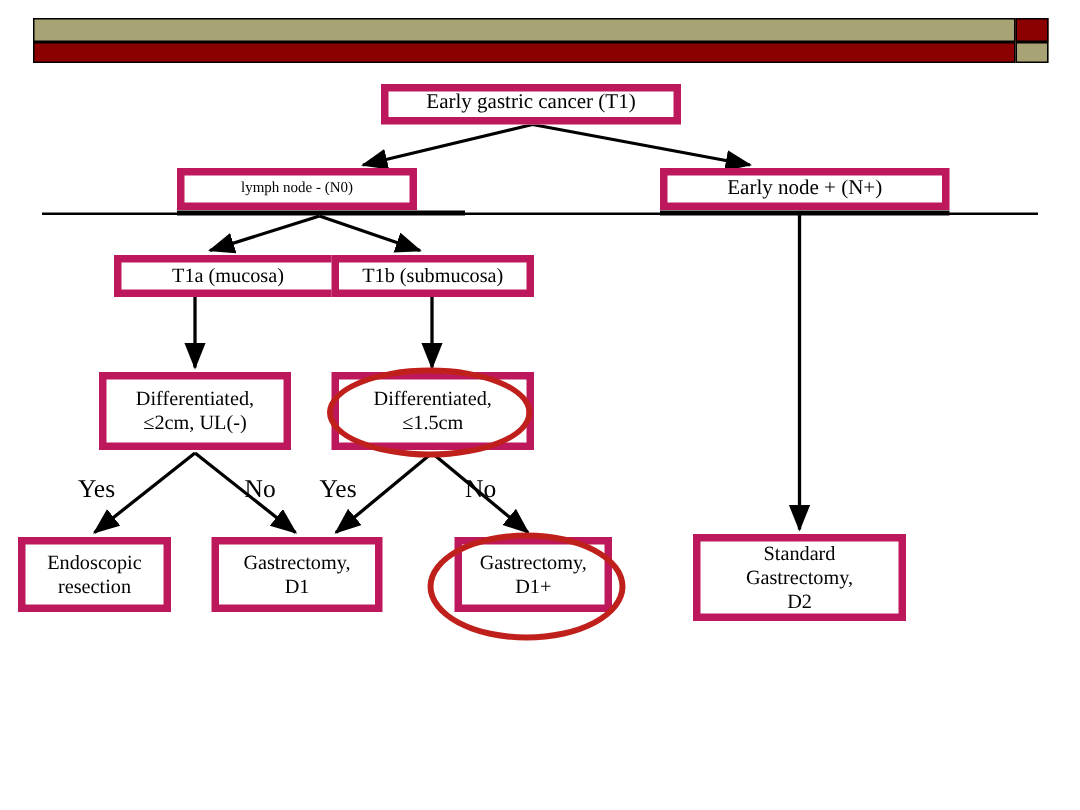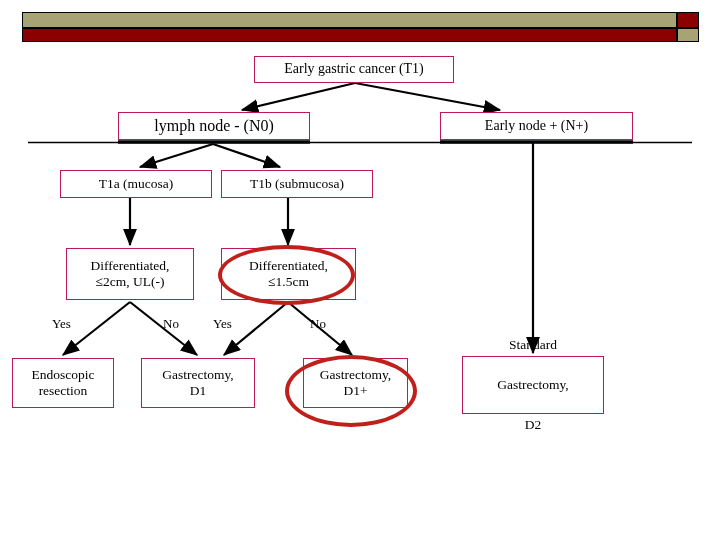--- a/index.html
+++ b/index.html
@@ -60,49 +60,49 @@
     position: absolute;
     left: 0; top: 0;
     width: 720px; height: 540px;
     pointer-events: none;
   }
 
   
   .node {
     position: absolute;
     box-sizing: border-box;
-    border: 1px solid #be185d;
+    border: 5px solid #be185d;
     background: #ffffff;
     display: flex;
     flex-direction: column;
     align-items: center;
     justify-content: center;
     text-align: center;
     line-height: 1.18;
     font-size: 13.5px;
     z-index: 3;
   }
   .node .ln { display: block; white-space: nowrap; }
 
   #node-title       { left: 254px; top: 56px;  width: 200px; height: 27px; font-size: 14px; }
-  #node-n0          { left: 118px; top: 112px; width: 192px; height: 28px; font-size: 16px; }
+  #node-n0          { left: 118px; top: 112px; width: 160px; height: 28px; font-size: 10px; }
   #node-nplus       { left: 440px; top: 112px; width: 193px; height: 28px; font-size: 14px; }
-  #node-t1a         { left: 60px;  top: 170px; width: 152px; height: 28px; }
-  #node-t1b         { left: 221px; top: 170px; width: 152px; height: 28px; }
+  #node-t1a         { left: 76px;  top: 170px; width: 152px; height: 28px; }
+  #node-t1b         { left: 221px; top: 170px; width: 135px; height: 28px; }
   #node-diff-2cm    { left: 66px;  top: 248px; width: 128px; height: 52px; }
   #node-diff-15cm   { left: 221px; top: 248px; width: 135px; height: 52px; }
   #node-endoscopic  { left: 12px;  top: 358px; width: 102px; height: 50px; text-align: center; }
   #node-gast-d1     { left: 141px; top: 358px; width: 114px; height: 50px; }
   #node-gast-d1plus { left: 303px; top: 358px; width: 105px; height: 50px; }
-  #node-std-gast-d2 { left: 462px; top: 356px; width: 142px; height: 58px; gap: 24px; }
+  #node-std-gast-d2 { left: 462px; top: 356px; width: 142px; height: 58px; }
 
   
   .branch-label {
     position: absolute;
-    font-size: 13px;
+    font-size: 17px;
     white-space: nowrap;
     z-index: 3;
   }
   #label-yes-left  { left: 52px;  top: 316px; }
   #label-no-left   { left: 163px; top: 316px; }
   #label-yes-right { left: 213px; top: 316px; }
   #label-no-right  { left: 310px; top: 316px; }
 
   
   .highlight-ellipse {

